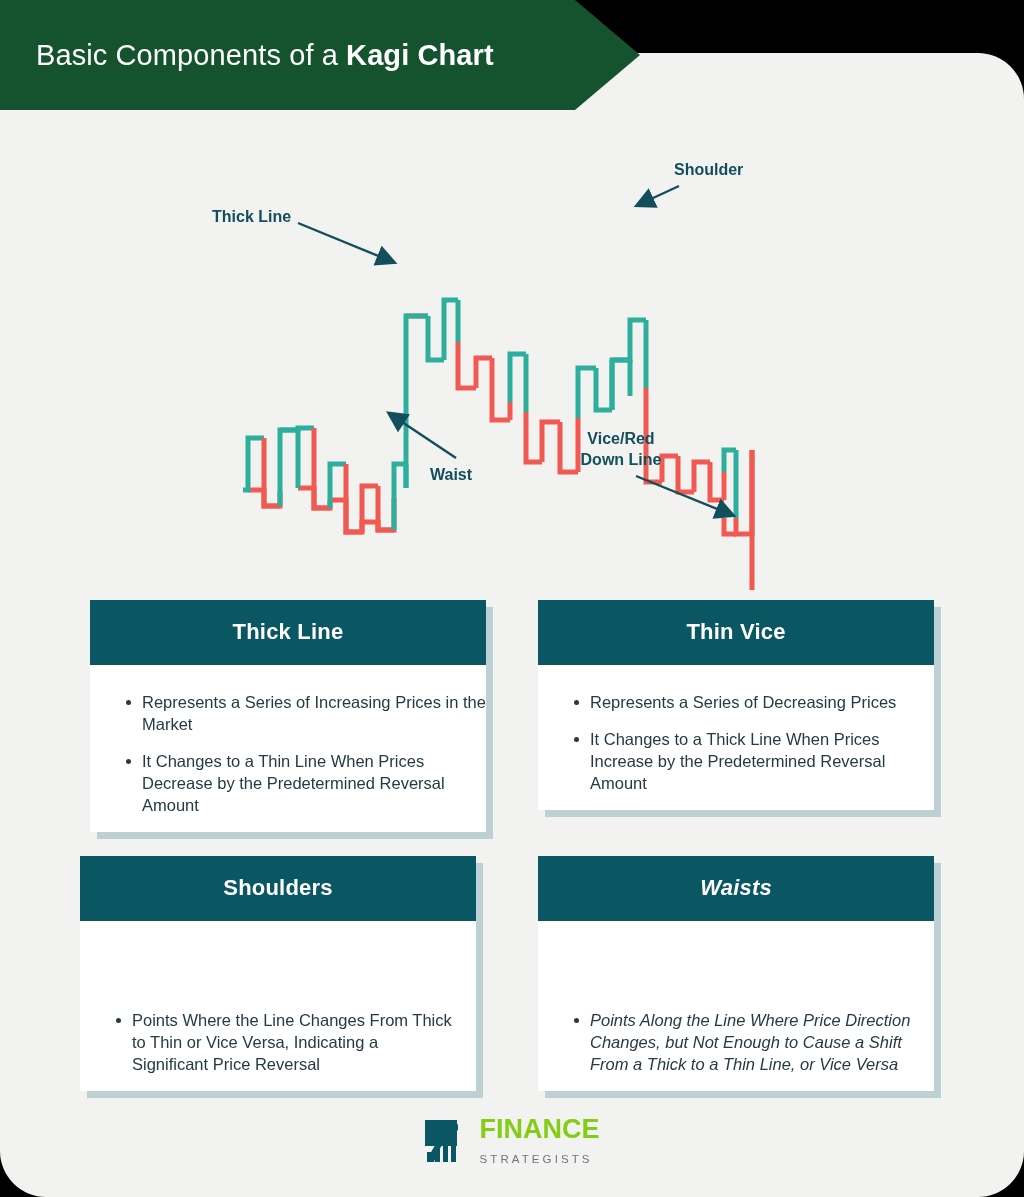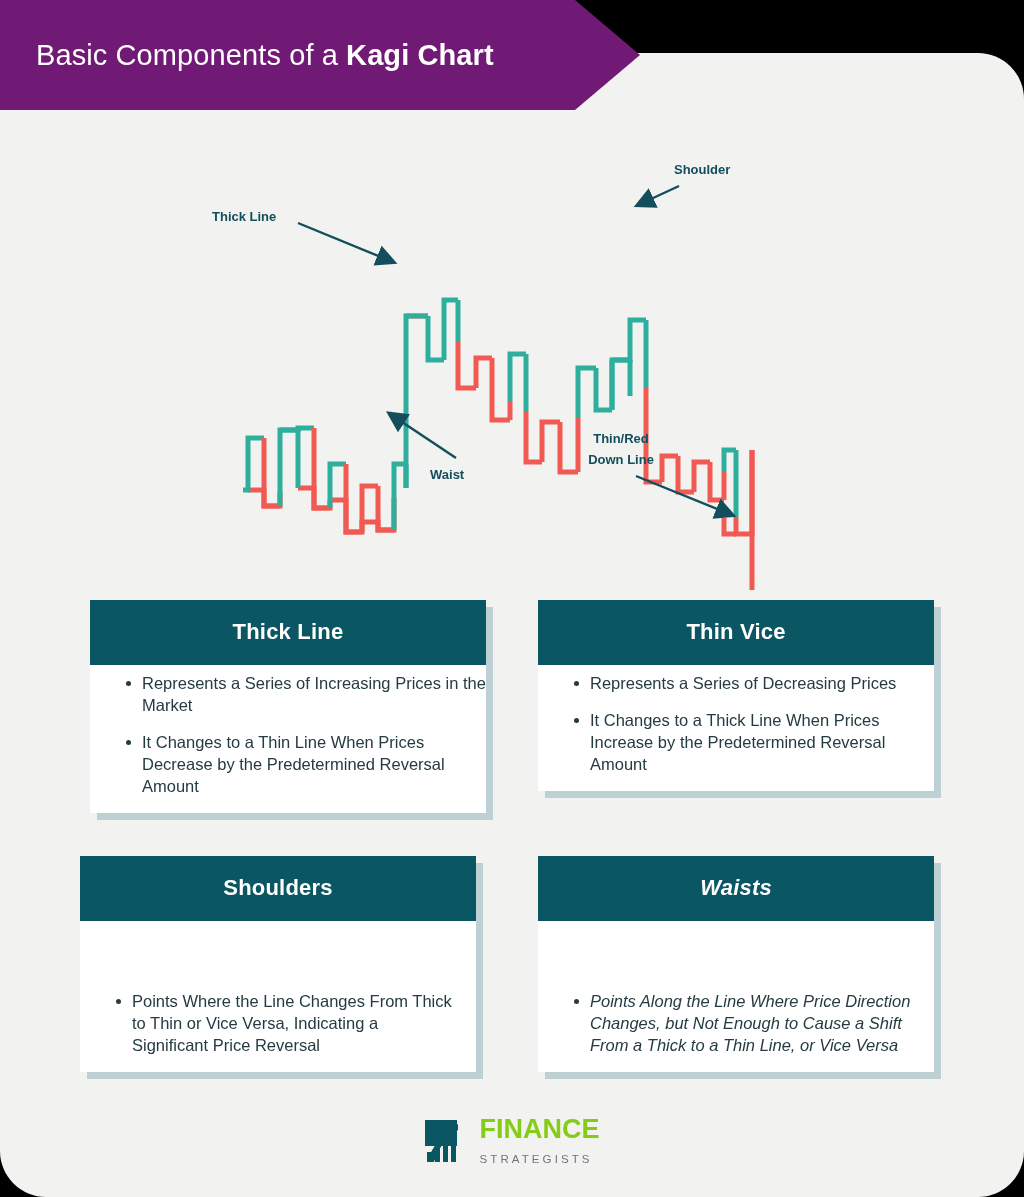--- a/index.html
+++ b/index.html
@@ -16,53 +16,53 @@
     position:absolute;left:0;top:53px;width:1024px;height:1144px;
     background:#F2F2F1;
     border-top-right-radius:46px;
     border-bottom-left-radius:46px;
     border-bottom-right-radius:46px;
   }
 
   
   .banner{
     position:absolute;left:0;top:0;width:640px;height:110px;
-    background:#701a75;
+    background:#14532d;
     -webkit-clip-path:polygon(0 0,575px 0,640px 55px,575px 110px,0 110px);
     clip-path:polygon(0 0,575px 0,640px 55px,575px 110px,0 110px);
     display:flex;align-items:center;
   }
   .banner-title{
     margin-left:36px;color:#FFFFFF;font-size:29px;font-weight:400;
     letter-spacing:.1px;white-space:nowrap;
   }
   .banner-title b{font-weight:700;}
 
   
   .chart-wrap{position:absolute;left:0;top:120px;width:1024px;height:470px;}
   .chart-svg{display:block;width:1024px;height:470px;}
 
   .anno{
-    position:absolute;color:#134E5C;font-weight:700;font-size:13px;
+    position:absolute;color:#134E5C;font-weight:700;font-size:16px;
     line-height:21px;white-space:nowrap;
   }
   .anno.c{text-align:center;}
 
   
   .cards{position:absolute;left:0;top:588px;width:1024px;height:510px;}
   .card{
     position:absolute;width:396px;background:#FFFFFF;
     box-shadow:7px 7px 0 0 #BDD0D4;
   }
   .card-head{
     background:#0B5663;color:#FFFFFF;
     font-size:22px;font-weight:700;text-align:center;
     padding:19px 10px 20px;letter-spacing:.2px;
   }
-  .card-body{padding:7px 22px 16px 10px;border-radius:18px;}
+  .card-body{padding:26px 22px 16px 10px;border-radius:18px;}
   .card-body.centered{display:flex;align-items:flex-end;min-height:128px;}
   ul.blist{margin:0;padding:0 0 0 26px;list-style:none;width:100%;}
   ul.blist li{
     position:relative;color:#253B42;font-size:16.5px;line-height:22px;
     margin:0 0 15px 0;padding-left:16px;
   }
   ul.blist li:last-child{margin-bottom:0;}
   ul.blist li:before{
     content:"";position:absolute;left:0;top:9px;
     width:5px;height:5px;border-radius:50%;background:#253B42;
@@ -176,21 +176,21 @@
         <line x1="679" y1="66" x2="638" y2="85" stroke="#134E5C" stroke-width="2.4" marker-end="url(#arrTL)"></line>
         <line x1="456" y1="338" x2="390" y2="294" stroke="#134E5C" stroke-width="2.4" marker-end="url(#arrTL)"></line>
         <line x1="636" y1="356" x2="732" y2="395" stroke="#134E5C" stroke-width="2.4" marker-end="url(#arrTL)"></line>
       </g>
     </svg>
 
     <div class="anno" style="left:212px;top:86px;">Thick Line</div>
     <div class="anno" style="left:674px;top:39px;">Shoulder</div>
     <div class="anno" style="left:430px;top:344px;">Waist</div>
     <div class="anno c" style="left:556px;top:308px;width:130px;">
-      <span>Thin/Red</span><br>
+      <span>Vice/Red</span><br>
       <span>Down Line</span>
     </div>
   </div>
 
   <div class="cards">
 
     <div class="card" style="left:90px;top:12px;">
       <div class="card-head">Thick Line</div>
       <div class="card-body">
         <ul class="blist">

